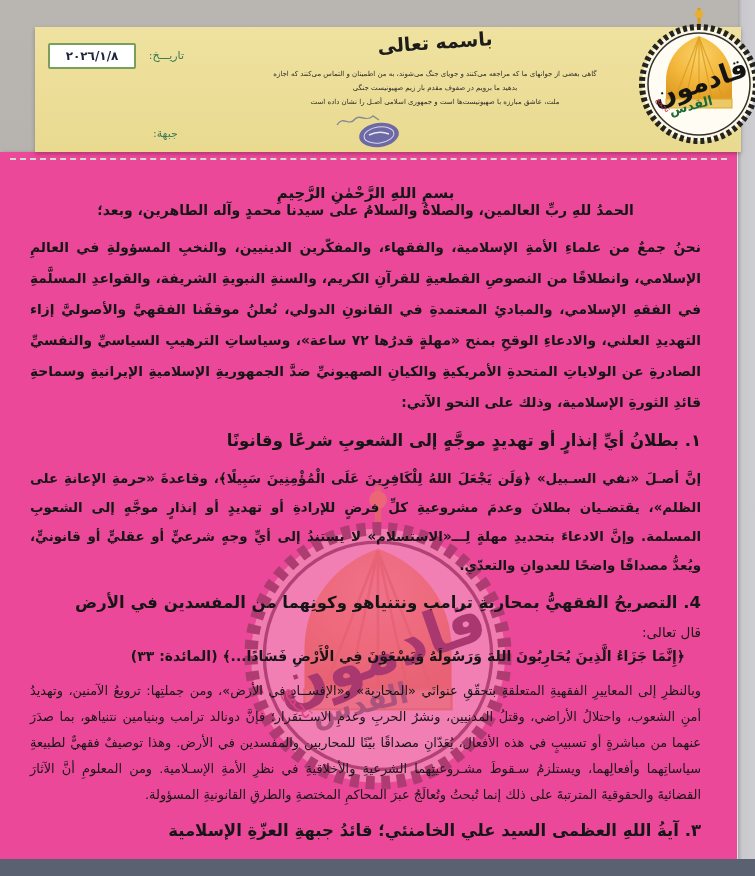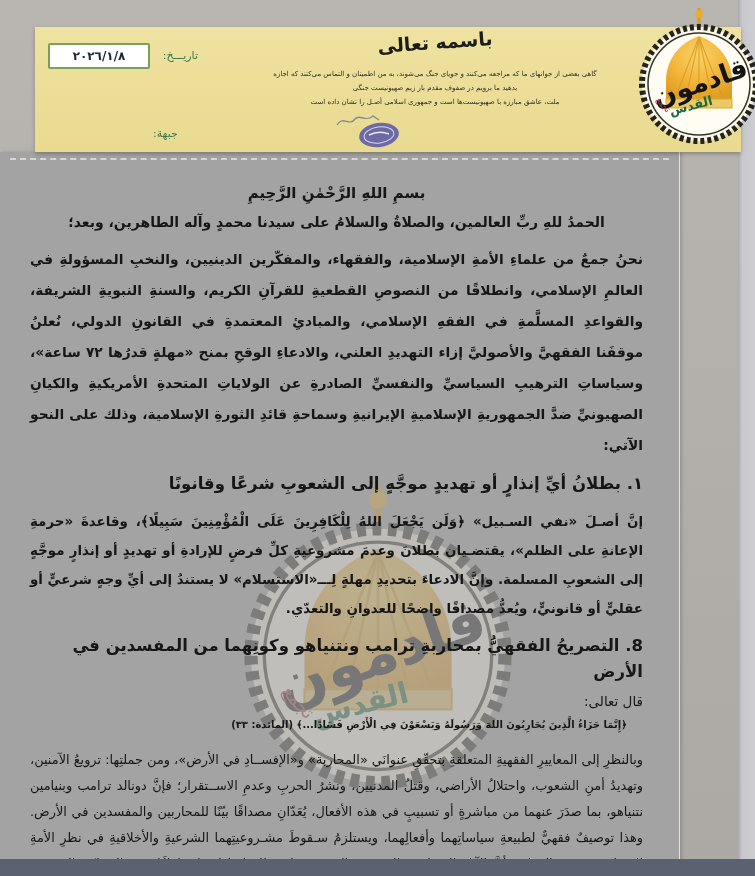--- a/index.html
+++ b/index.html
@@ -1,37 +1,37 @@
 <!DOCTYPE html>
 <html lang="ar" dir="rtl"><head>
 <meta charset="utf-8">
 <style>
   * { margin:0; padding:0; box-sizing:border-box; }
   html,body { width:755px; height:876px; overflow:hidden; }
   body { font-family:"DejaVu Sans", sans-serif; position:relative;
          background:linear-gradient(180deg,#b9b5b0 0%,#b1ada8 60%,#aca8a3 100%); }
 
   
-  .paper { position:absolute; left:0; top:152px; width:680px; height:724px;
-           background:#a3a3a3; border-right:1px solid #e2e2e0;
+  .paper { position:absolute; left:0; top:152px; width:738px; height:724px;
+           background:#ec4899; border-right:1px solid #e2e2e0;
            box-shadow:2px 0 3px rgba(0,0,0,.15); }
   .side-strip { position:absolute; right:0; top:0; width:17px; height:876px;
                 background:linear-gradient(90deg,#a9a7ab 0,#c9c8cd 4px,#cdccd1 100%); }
   .bottom-bar { position:absolute; left:0; bottom:0; width:755px; height:17px;
                 background:#5a6170; z-index:30; }
   .perforation { margin:6px 10px 0 10px; border-top:2px dashed #d6d6d4; }
 
   
   .letterhead { position:absolute; left:35px; top:27px; width:706px; height:125px;
                 background:linear-gradient(180deg,#efe2a0 0%,#e9da90 100%);
                 box-shadow:0 2px 4px rgba(0,0,0,.25); z-index:10; }
   .lh-field { position:absolute; display:flex; align-items:center; }
   .lh-label { color:#3c7a50; font-weight:normal; font-size:11px; white-space:nowrap; }
   .lh-box { background:#fff; border:2px solid #79a05a; border-radius:2px;
-            width:102px; height:26px; display:flex; align-items:center;
+            width:88px; height:26px; display:flex; align-items:center;
             justify-content:center; font-size:12px; font-weight:bold; color:#21253c; }
   .f-date   { top:16px;  left:13px; }
   .f-number { top:62px;  left:13px; }
   .f-attach { top:100px; left:118px; }
   .f-date .lh-label, .f-number .lh-label { position:absolute; right:-48px; }
   .f-date .lh-label { top:6px; } .f-number .lh-label { top:6px; }
 
   .lh-center { position:absolute; left:230px; top:4px; width:340px; text-align:center; }
   .lh-basmala { font-size:19px; font-weight:bold; color:#1c1c1c;
                 transform:rotate(-4deg); letter-spacing:1px; }
@@ -43,29 +43,29 @@
 
   
   .watermark { position:absolute; left:238px; top:330px; width:280px; height:312px;
                opacity:.30; z-index:0; pointer-events:none; }
 
   
   .content { position:relative; z-index:2; padding:0 36px 0 30px;
              direction:rtl; color:#161616; }
   .t-center { text-align:center; }
   .basmala-line { margin-top:24px; font-size:15px; font-weight:bold; }
-  .opening-line { margin-top:12px; font-size:14px; font-weight:bold; }
+  .opening-line { font-size:14px; font-weight:bold; }
   .preamble { margin-top:14px; font-size:13.8px; line-height:31px;
               text-align:justify; font-weight:bold; }
   .sec-heading { margin-top:10px; font-size:16.5px; font-weight:bold;
                  text-align:right; line-height:26px; }
   .sec-par1 { margin-top:10px; font-size:13.4px; line-height:29px;
               text-align:justify; font-weight:bold; }
   .lead-line { margin-top:8px; font-size:13.5px; font-weight:normal; text-align:right; }
-  .verse-line { margin-top:4px; font-size:10px; font-weight:bold;
+  .verse-line { margin-top:4px; font-size:14px; font-weight:bold;
                 text-align:right; margin-right:16px; line-height:24px; }
   .sec-par2 { margin-top:10px; font-size:12.9px; line-height:26px;
               text-align:justify; font-weight:normal; }
 
   .defs-holder { position:absolute; width:0; height:0; overflow:hidden; }
 </style>
 </head>
 <body>
 
 <svg class="defs-holder" aria-hidden="true">
@@ -107,21 +107,21 @@
   </svg>
 
   <div class="content">
     <div class="t-center basmala-line">بسمِ اللهِ الرَّحْمٰنِ الرَّحِيمِ</div>
     <div class="t-center opening-line">الحمدُ للهِ ربِّ العالمين، والصلاةُ والسلامُ على سيدنا محمدٍ وآله الطاهرين، وبعد؛</div>
     <div class="preamble">نحنُ جمعٌ من علماءِ الأمةِ الإسلامية، والفقهاء، والمفكّرين الدينيين، والنخبِ المسؤولةِ في العالمِ الإسلامي، وانطلاقًا من النصوصِ القطعيةِ للقرآنِ الكريم، والسنةِ النبويةِ الشريفة، والقواعدِ المسلَّمةِ في الفقهِ الإسلامي، والمبادئِ المعتمدةِ في القانونِ الدولي، نُعلنُ موقفَنا الفقهيَّ والأصوليَّ إزاء التهديدِ العلني، والادعاءِ الوقحِ بمنح «مهلةٍ قدرُها ٧٢ ساعة»، وسياساتِ الترهيبِ السياسيِّ والنفسيِّ الصادرةِ عن الولاياتِ المتحدةِ الأمريكيةِ والكيانِ الصهيونيِّ ضدَّ الجمهوريةِ الإسلاميةِ الإيرانيةِ وسماحةِ قائدِ الثورةِ الإسلامية، وذلك على النحو الآتي:</div>
 
     <div class="sec-heading">١. بطلانُ أيِّ إنذارٍ أو تهديدٍ موجَّهٍ إلى الشعوبِ شرعًا وقانونًا</div>
     <div class="sec-par1">إنَّ أصـلَ «نفي السـبيل» ﴿وَلَن يَجْعَلَ اللهُ لِلْكَافِرِينَ عَلَى الْمُؤْمِنِينَ سَبِيلًا﴾، وقاعدةَ «حرمةِ الإعانةِ على الظلم»، يقتضـيان بطلانَ وعدمَ مشروعيةِ كلِّ فرضٍ للإرادةِ أو تهديدٍ أو إنذارٍ موجَّهٍ إلى الشعوبِ المسلمة. وإنَّ الادعاءَ بتحديدِ مهلةٍ لِـــ«الاستسلام» لا يستندُ إلى أيِّ وجهٍ شرعيٍّ أو عقليٍّ أو قانونيٍّ، ويُعدُّ مصداقًا واضحًا للعدوانِ والتعدّي.</div>
 
-    <div class="sec-heading">8. التصريحُ الفقهيُّ بمحاربةِ ترامب ونتنياهو وكونِهما من المفسدين في الأرض</div>
+    <div class="sec-heading">4. التصريحُ الفقهيُّ بمحاربةِ ترامب ونتنياهو وكونِهما من المفسدين في الأرض</div>
     <div class="lead-line">قال تعالى:</div>
     <div class="verse-line">﴿إِنَّمَا جَزَاءُ الَّذِينَ يُحَارِبُونَ اللهَ وَرَسُولَهُ وَيَسْعَوْنَ فِي الْأَرْضِ فَسَادًا...﴾ (المائدة: ٣٣)</div>
     <div class="sec-par2">وبالنظرِ إلى المعاييرِ الفقهيةِ المتعلقةِ بتحقّقِ عنوانَي «المحاربة» و«الإفســادِ في الأرض»، ومن جملتِها: ترويعُ الآمنين، وتهديدُ أمنِ الشعوب، واحتلالُ الأراضي، وقتلُ المدنيين، ونشرُ الحربِ وعدمِ الاســتقرار؛ فإنَّ دونالد ترامب وبنيامين نتنياهو، بما صدَرَ عنهما من مباشرةٍ أو تسبيبٍ في هذه الأفعال، يُعَدّانِ مصداقًا بيّنًا للمحاربين والمفسدين في الأرض. وهذا توصيفٌ فقهيٌّ لطبيعةِ سياساتِهما وأفعالِهما، ويستلزمُ سـقوطَ مشـروعيتِهما الشرعيةِ والأخلاقيةِ في نظرِ الأمةِ الإسـلامية. ومن المعلومِ أنَّ الآثارَ القضائيةَ والحقوقيةَ المترتبةَ على ذلك إنما تُبحثُ وتُعالَجُ عبرَ المحاكمِ المختصةِ والطرقِ القانونيةِ المسؤولة.</div>
 
     <div class="sec-heading">٣. آيةُ اللهِ العظمى السيد علي الخامنئي؛ قائدُ جبهةِ العزّةِ الإسلامية</div>
 
   </div>
 </div>
 
 <div class="letterhead">

